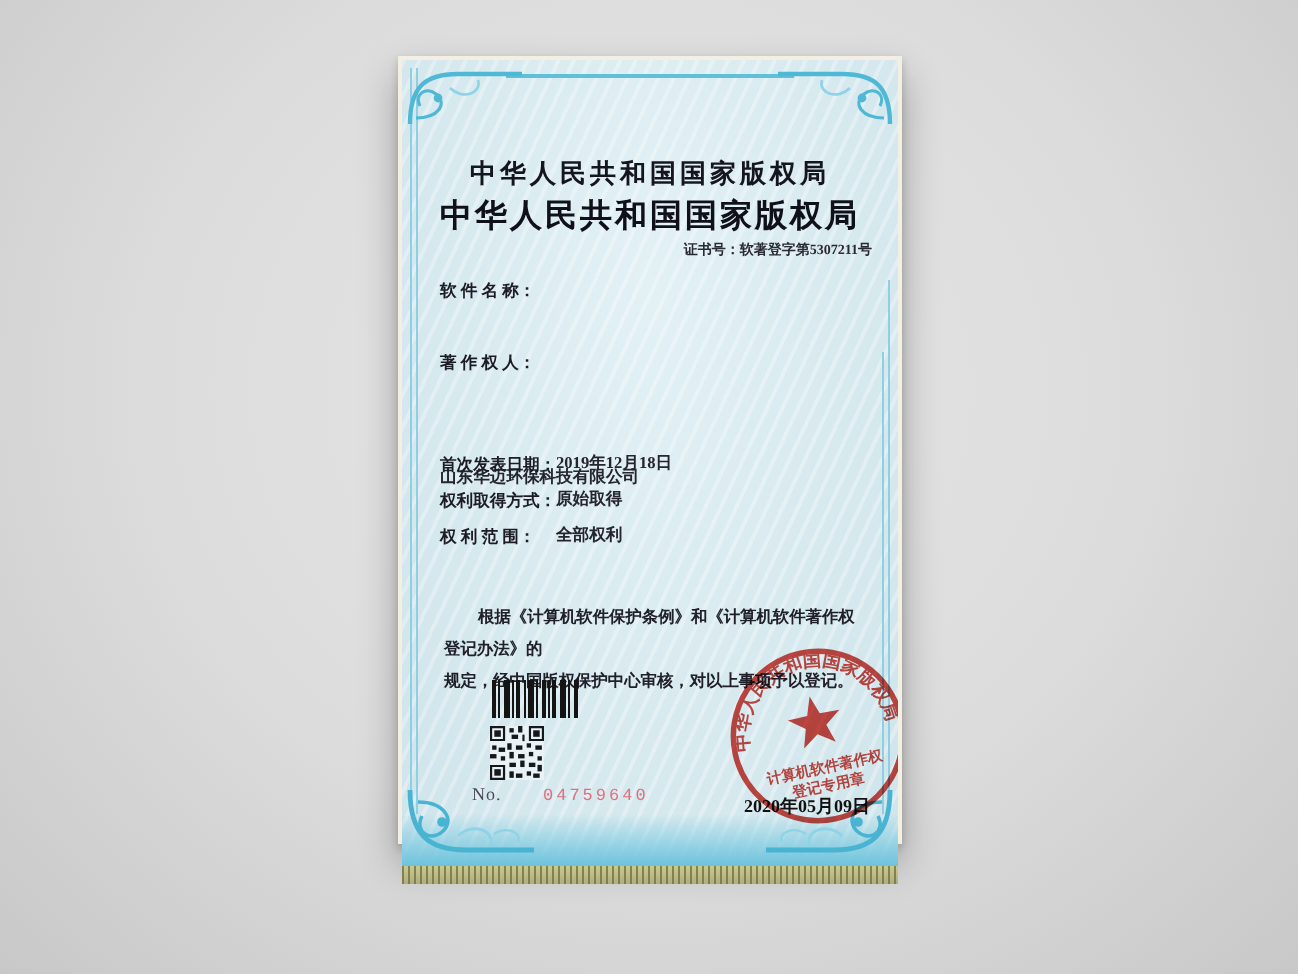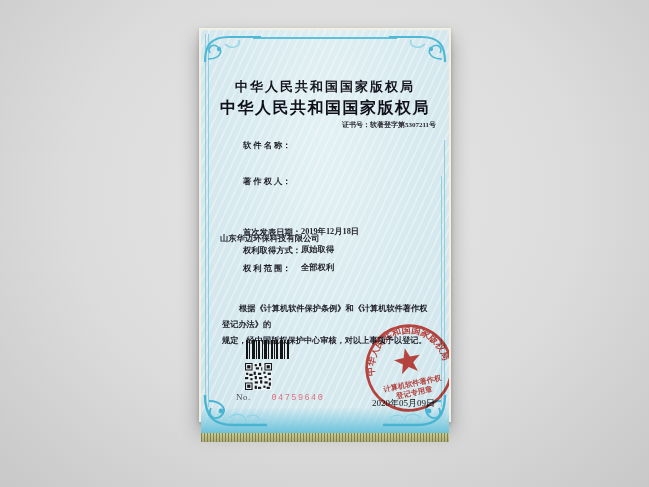--- a/index.html
+++ b/index.html
@@ -49,32 +49,32 @@
     font-size:13px;font-weight:bold;color:#15151f;letter-spacing:2px;
   }
   .main-title{
     position:absolute;top:68px;left:0;right:0;text-align:center;
     font-size:16px;font-weight:bold;color:#10101a;letter-spacing:1.5px;
   }
   .cert-no{
     position:absolute;top:90px;right:13px;font-size:7px;color:#2a2a33;font-weight:bold;
   }
   .row{position:absolute;left:19px;right:12px;display:flex;align-items:flex-start;}
-  .lbl{width:58px;flex:0 0 58px;font-size:8.3px;font-weight:bold;color:#1c1c26;white-space:nowrap;margin-left:23px;}
+  .lbl{width:58px;flex:0 0 58px;font-size:8.3px;font-weight:bold;color:#1c1c26;white-space:nowrap;}
   .val{font-size:8.3px;font-weight:bold;color:#25252e;line-height:10.5px;}
   .r1{top:110px;} .r2{top:146px;flex-direction:column;} .r3{top:179px;} .r4{top:197px;}
   .r5{top:215px;} .r6{top:233px;} .r7{top:251px;}
   .statement{position:absolute;left:21px;right:18px;top:271px;font-size:8.2px;font-weight:bold;color:#20202a;line-height:16px;}
   .statement .ln1{text-indent:17px;}
   .barcode{position:absolute;left:45px;top:310px;}
   .qrcode{position:absolute;left:44px;top:333px;}
   .serial{position:absolute;left:35px;top:362px;font-size:9px;letter-spacing:.5px;}
   .serial .pfx{color:#4a4a55;}
   .serial .num{color:#e0707e;letter-spacing:1.5px;font-family:"Liberation Mono","DejaVu Sans Mono",monospace;font-size:8.5px;padding-left:18px;}
-  .issue-date{position:absolute;left:171px;top:367px;font-size:9px;font-weight:normal;color:#111;z-index:2;}
+  .issue-date{position:absolute;left:171px;top:367px;font-size:9px;font-weight:bold;color:#111;z-index:2;}
   .seal{position:absolute;left:162px;top:292px;width:92px;height:92px;transform:rotate(-12deg);opacity:.88;mix-blend-mode:multiply;z-index:3;}
 </style>
 </head>
 <body>
 
 <div class="stage">
   <div class="card">
     <div class="card-inner">
 
       <div class="top-line"></div>

